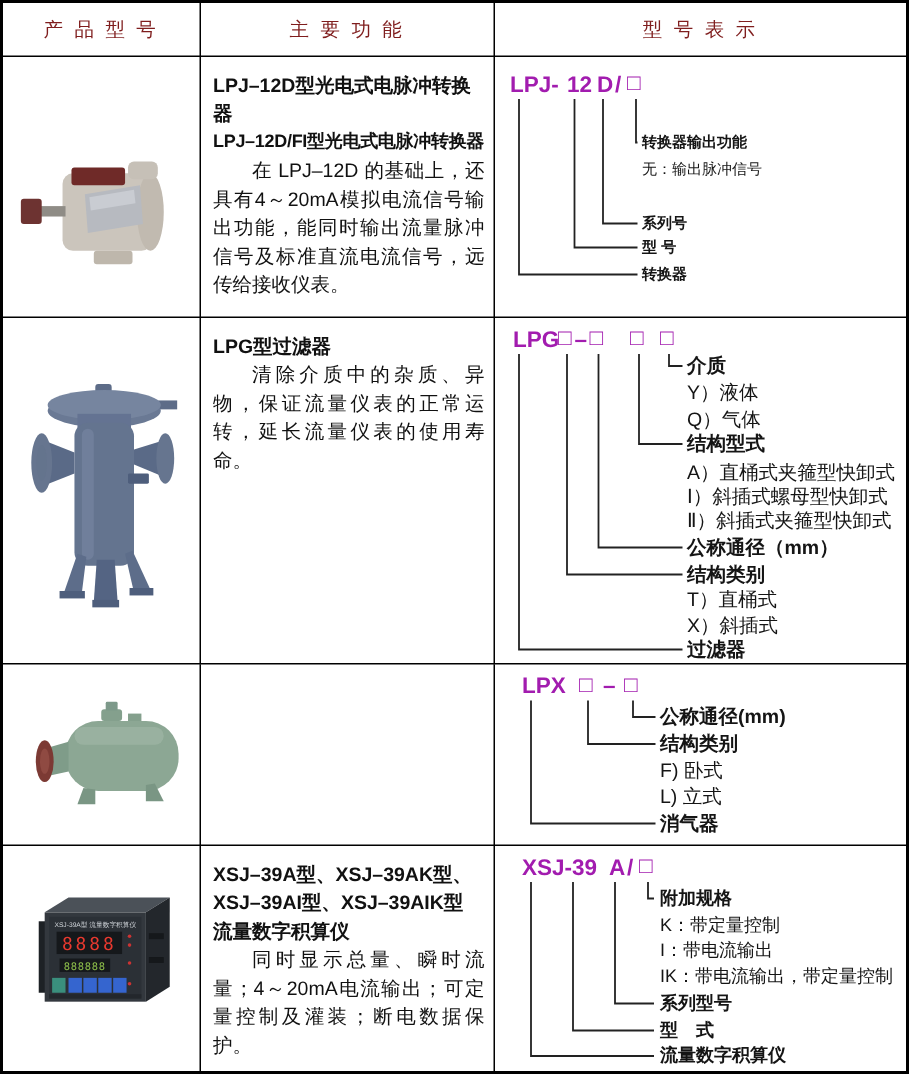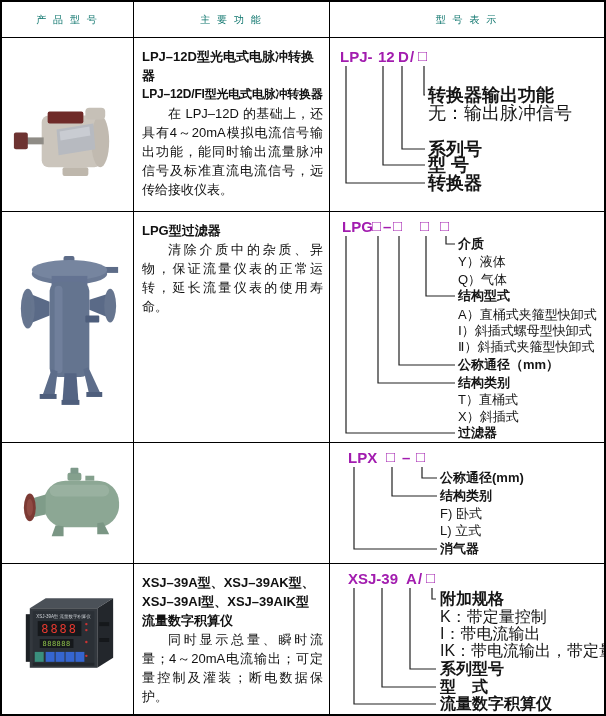--- a/index.html
+++ b/index.html
@@ -9,35 +9,35 @@
     border:2px solid #000; background:#fff;
     display:grid;
     grid-template-columns:132px 196px 274px;
     grid-template-rows:36px 174px 231px 121px 150px;
   }
   .cell { position:relative; box-sizing:border-box; overflow:hidden;
           border-right:1px solid #000; border-bottom:1px solid #000; }
   .cell.lc { border-right:none; }
   .cell.lr { border-bottom:none; }
   .th { display:flex; align-items:center; justify-content:center;
-        font-size:10px; letter-spacing:2px; color:#0f766e; }
+        font-size:13px; letter-spacing:2px; color:#7f1d1d; }
   
   .feat { padding:9px 6px 0 8px; font-size:13px; line-height:19px; }
   .feat div { margin:0; }
   .feat .h { font-weight:bold; text-align:left; }
   .feat .h.tight { font-size:12px; letter-spacing:-0.2px; }
   .feat .p { text-indent:2em; text-align:justify; }
   
   .cp { position:absolute; font-weight:bold; font-size:15px; white-space:pre; color:#a21caf; }
   .wires { position:absolute; left:0; top:0; }
   .dlabel { position:absolute; white-space:nowrap; transform:translateY(-50%);
             font-size:13px; color:#151515; }
   .dlabel.b { font-weight:bold; }
-  .d1 .dlabel { font-size:18px; }
-  .d4 .dlabel { font-size:16px; }
+  .d1 .dlabel { font-size:10px; }
+  .d4 .dlabel { font-size:12px; }
   .photo { position:absolute; inset:0; width:100%; height:100%; }
 </style>
 </head>
 <body>
 
 <div class="sheet">
 
   <div class="cell th">产 品 型 号</div>
   <div class="cell th">主 要 功 能</div>
   <div class="cell th lc">型 号 表 示</div>

